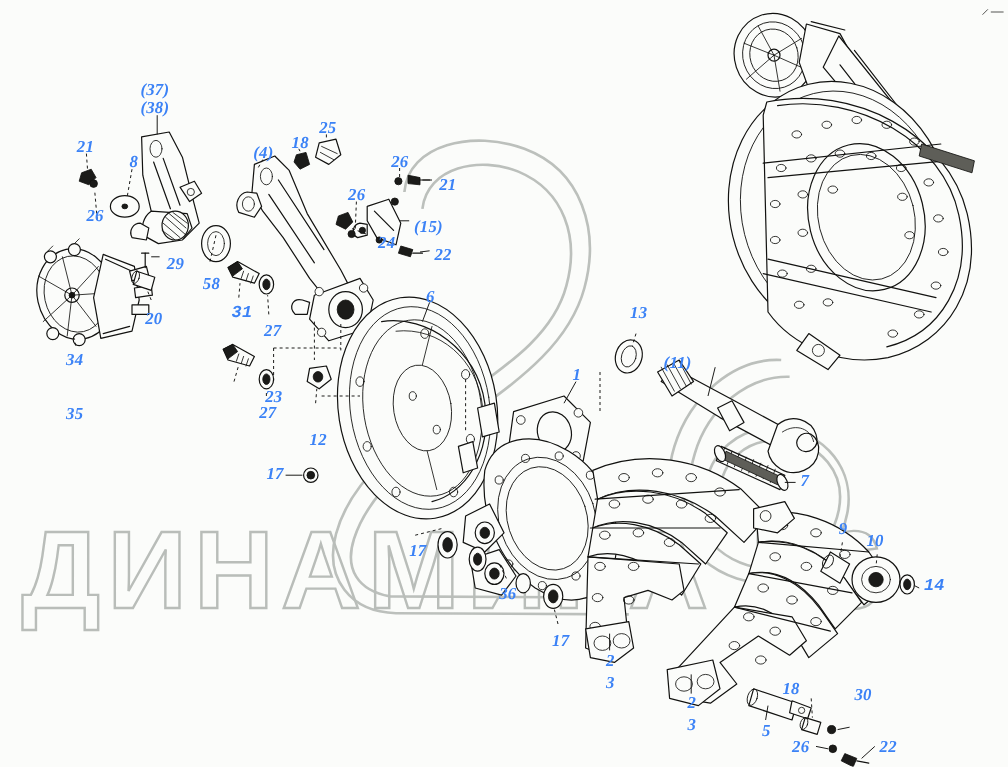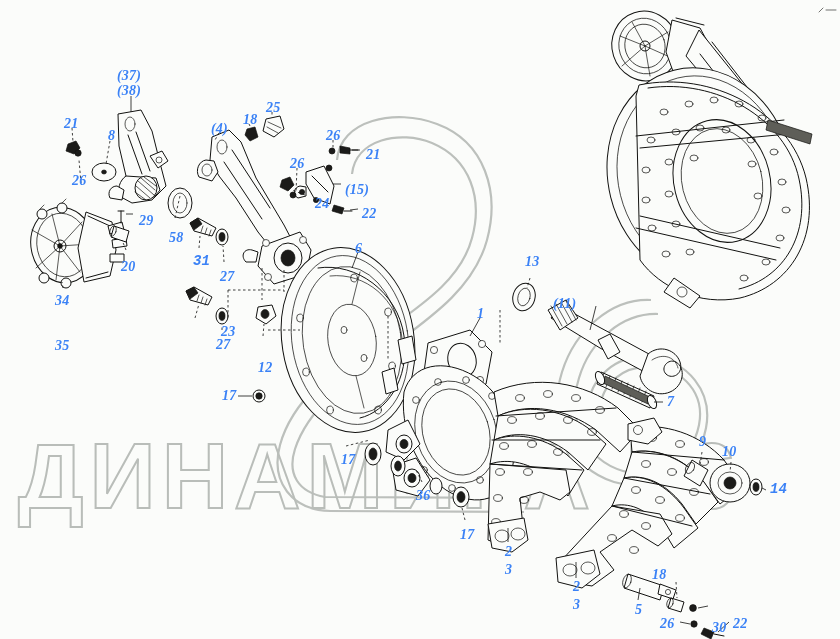--- a/index.html
+++ b/index.html
@@ -603,17 +603,17 @@
   <div class="callout" style="left:460px;top:527px;">17</div>
   <div class="callout" style="left:699px;top:434px;">9</div>
   <div class="callout" style="left:722px;top:444px;">10</div>
   <div class="callout" style="left:770px;top:482px;font-family:Liberation Mono, monospace;">14</div>
   <div class="callout" style="left:505px;top:544px;">2</div>
   <div class="callout" style="left:505px;top:562px;">3</div>
   <div class="callout" style="left:573px;top:579px;">2</div>
   <div class="callout" style="left:573px;top:597px;">3</div>
   <div class="callout" style="left:652px;top:567px;">18</div>
   <div class="callout" style="left:635px;top:602px;">5</div>
-  <div class="callout" style="left:712px;top:620px;">30</div>
+  <div class="callout" style="left:712px;top:572px;">30</div>
   <div class="callout" style="left:660px;top:616px;">26</div>
   <div class="callout" style="left:733px;top:616px;">22</div>
 
 </div>
 
 </body></html>

